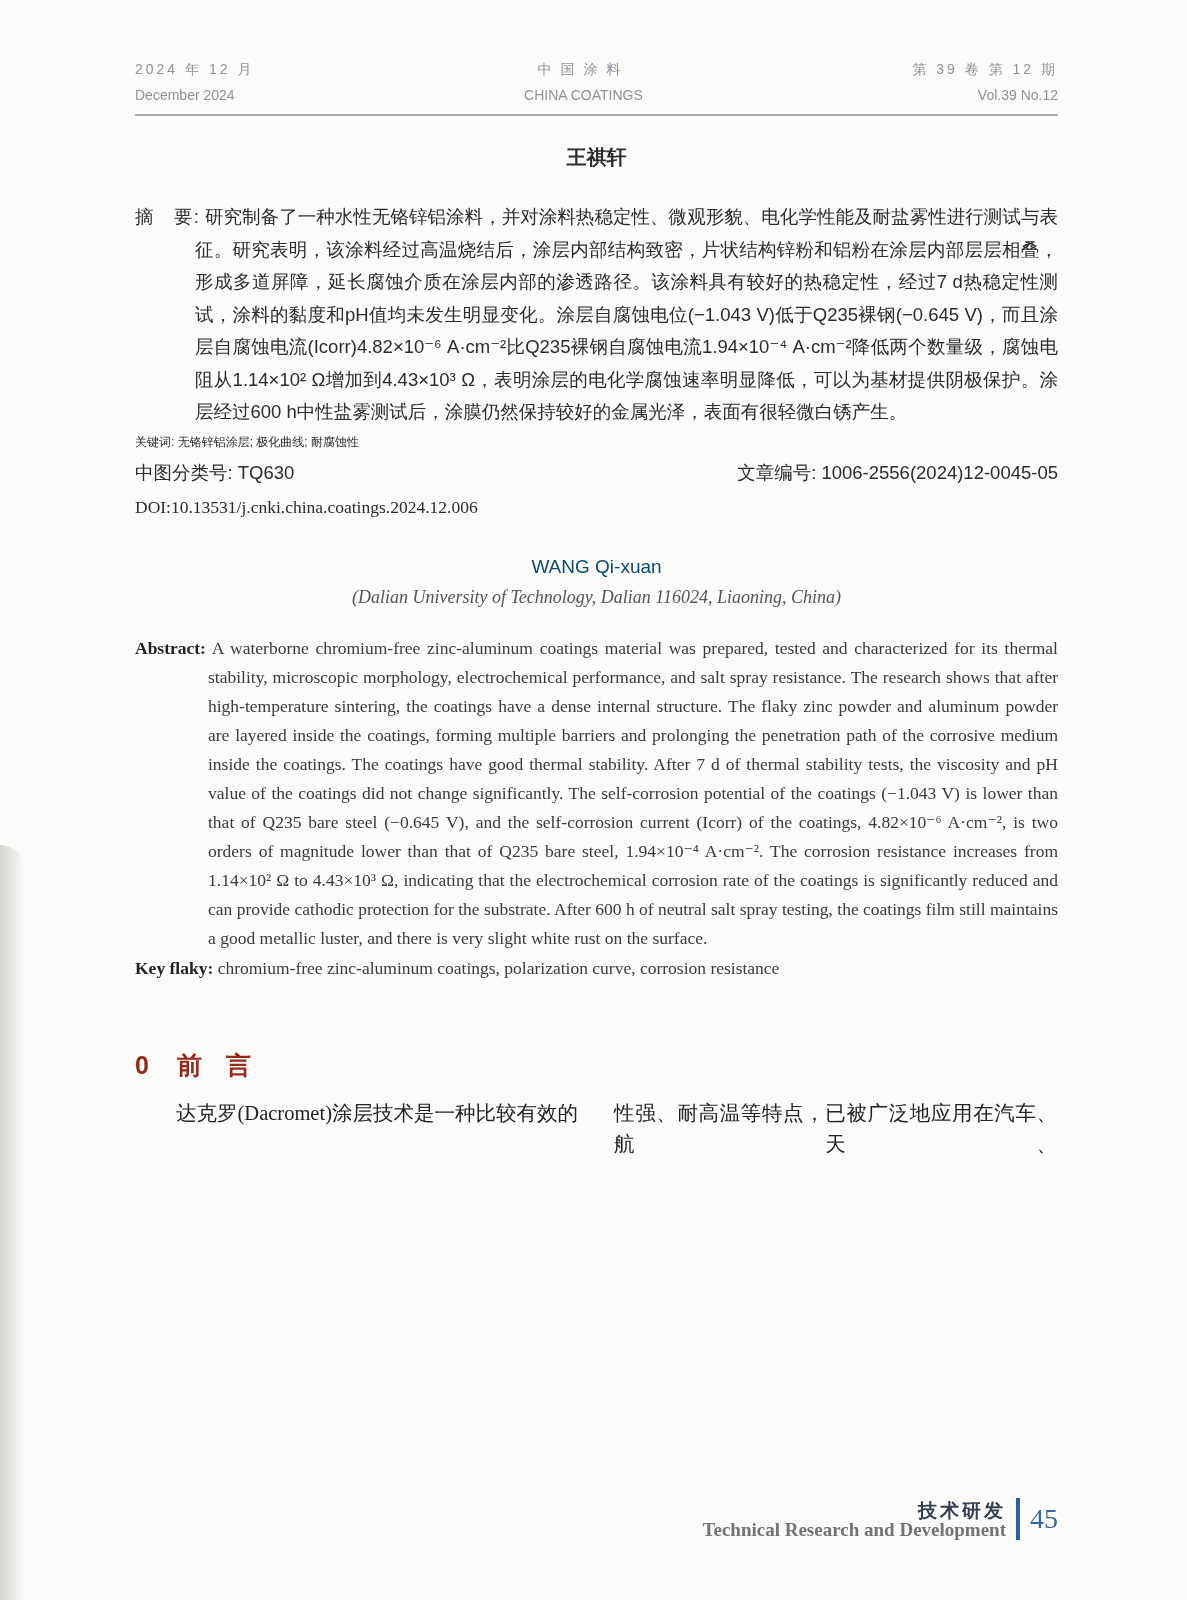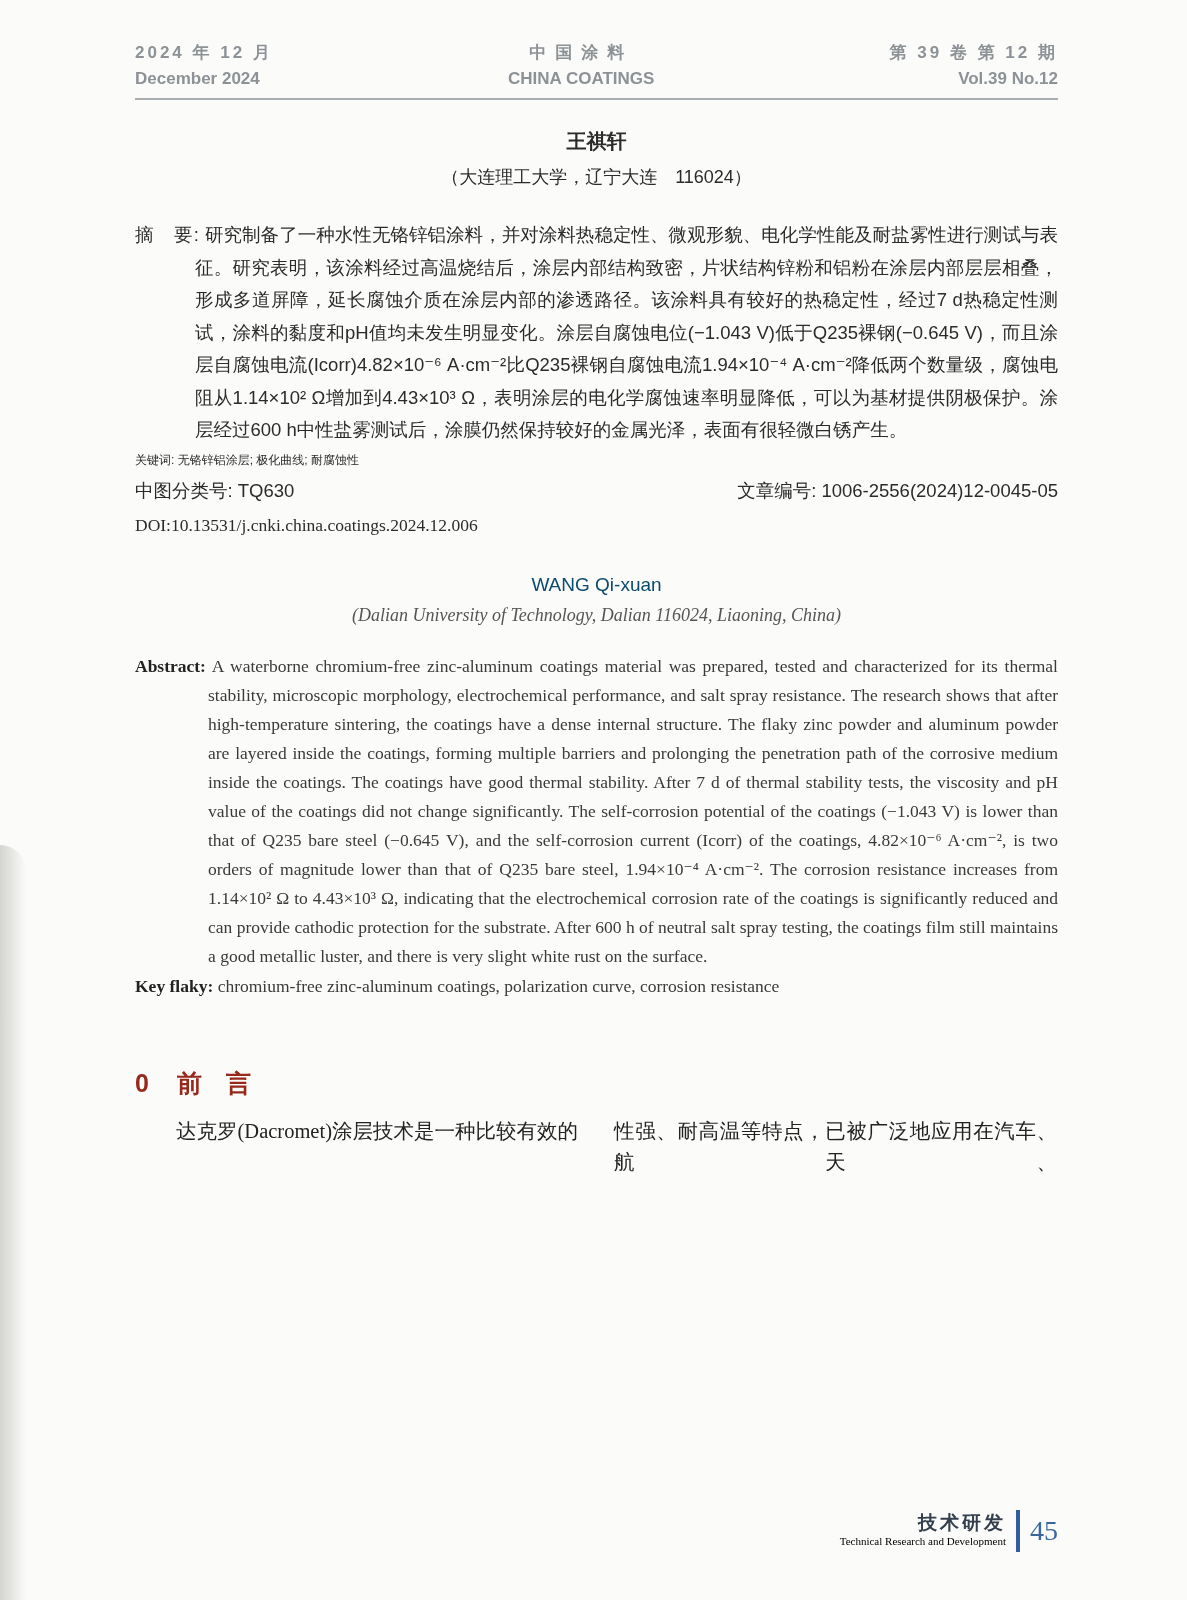--- a/index.html
+++ b/index.html
@@ -10,21 +10,21 @@
     color:var(--text-dark);
   }
   .edge-shadow{
     position:absolute;left:0;top:845px;bottom:0;width:26px;
     background:linear-gradient(to right, rgba(110,110,104,0.28), rgba(110,110,104,0.0));
     border-top-right-radius:40px;
   }
   .content{position:absolute;left:135px;width:923px;top:0;}
   
   .jheader{display:flex;justify-content:space-between;align-items:flex-end;
-    margin-top:40px;color:var(--header-gray);font-size:17px;line-height:26px;font-weight:bold;}
+    margin-top:56px;color:var(--header-gray);font-size:14px;line-height:26px;}
   .jheader .col{white-space:nowrap;}
   .jheader .c{text-align:center;}
   .jheader .r{text-align:right;}
   .jheader .zh{letter-spacing:3px;}
   .jheader .c .zh{letter-spacing:9px;}
   .header-rule{border-bottom:2px solid #a8adb2;margin-top:6px;}
   
   .title-zh{margin-top:160px;text-align:center;font-size:44px;font-weight:bold;
     color:var(--accent-red);letter-spacing:2px;}
   .author-zh{margin-top:28px;text-align:center;font-size:20px;font-weight:600;}
@@ -55,24 +55,24 @@
   
   .sec-head{margin-top:70px;color:var(--accent-red);font-weight:bold;font-size:25px;}
   .sec-head .num{margin-right:28px;}
   .sec-head .ttl{letter-spacing:24px;}
   .columns{display:flex;margin-top:16px;gap:36px;
     font-family:"Liberation Serif","DejaVu Serif",serif;}
   .colm{width:443px;font-size:20.5px;line-height:31px;color:#222;}
   .colm .ln{text-align:justify;text-align-last:justify;}
   .colm .indent{text-indent:2em;}
   
-  .pfooter{position:absolute;right:129px;bottom:48px;display:flex;align-items:center;margin-top:40px;}
+  .pfooter{position:absolute;right:129px;bottom:60px;display:flex;align-items:center;margin-top:40px;}
   .pfooter .labels{text-align:right;margin-right:10px;}
   .pfooter .zh{font-size:19px;font-weight:bold;color:#333f4d;letter-spacing:3px;line-height:21px;}
-  .pfooter .en{font-size:11px;font-weight:normal;color:#000000;line-height:17px;
+  .pfooter .en{font-size:19px;font-weight:bold;color:#737373;line-height:17px;
     font-family:"Liberation Serif","DejaVu Serif",serif;}
   .pfooter .vbar{width:4px;height:42px;background:#2f5f9e;margin-right:10px;}
   .pfooter .pageno{font-size:28px;color:var(--footer-blue);
     font-family:"Liberation Serif","DejaVu Serif",serif;}
 </style>
 </head>
 <body>
 
 <div class="page">
   <div class="edge-shadow"></div>
@@ -89,21 +89,20 @@
         <div class="en">CHINA COATINGS</div>
       </div>
       <div class="col r">
         <div class="zh">第 39 卷  第 12 期</div>
         <div class="en">Vol.39  No.12</div>
       </div>
     </div>
     <div class="header-rule"></div>
 
     <div class="author-zh">王祺轩</div>
-    <div class="affil-zh">（大连理工大学，辽宁大连　116024）</div>
 
     <div class="abs-zh"><span class="lbl">摘　要:</span> <span>研究制备了一种水性无铬锌铝涂料，并对涂料热稳定性、微观形貌、电化学性能及耐盐雾性进行测试与表征。研究表明，该涂料经过高温烧结后，涂层内部结构致密，片状结构锌粉和铝粉在涂层内部层层相叠，形成多道屏障，延长腐蚀介质在涂层内部的渗透路径。该涂料具有较好的热稳定性，经过7 d热稳定性测试，涂料的黏度和pH值均未发生明显变化。涂层自腐蚀电位(−1.043 V)低于Q235裸钢(−0.645 V)，而且涂层自腐蚀电流(Icorr)4.82×10⁻⁶ A·cm⁻²比Q235裸钢自腐蚀电流1.94×10⁻⁴ A·cm⁻²降低两个数量级，腐蚀电阻从1.14×10² Ω增加到4.43×10³ Ω，表明涂层的电化学腐蚀速率明显降低，可以为基材提供阴极保护。涂层经过600 h中性盐雾测试后，涂膜仍然保持较好的金属光泽，表面有很轻微白锈产生。</span></div>
 
     <div class="kw-zh"><span>关键词:</span> <span>无铬锌铝涂层; 极化曲线; 耐腐蚀性</span></div>
 
     <div class="meta-row">
       <div class="m1">中图分类号: TQ630</div>
       <div class="m3">文章编号: 1006-2556(2024)12-0045-05</div>
     </div>
     <div class="doi">DOI:10.13531/j.cnki.china.coatings.2024.12.006</div>

